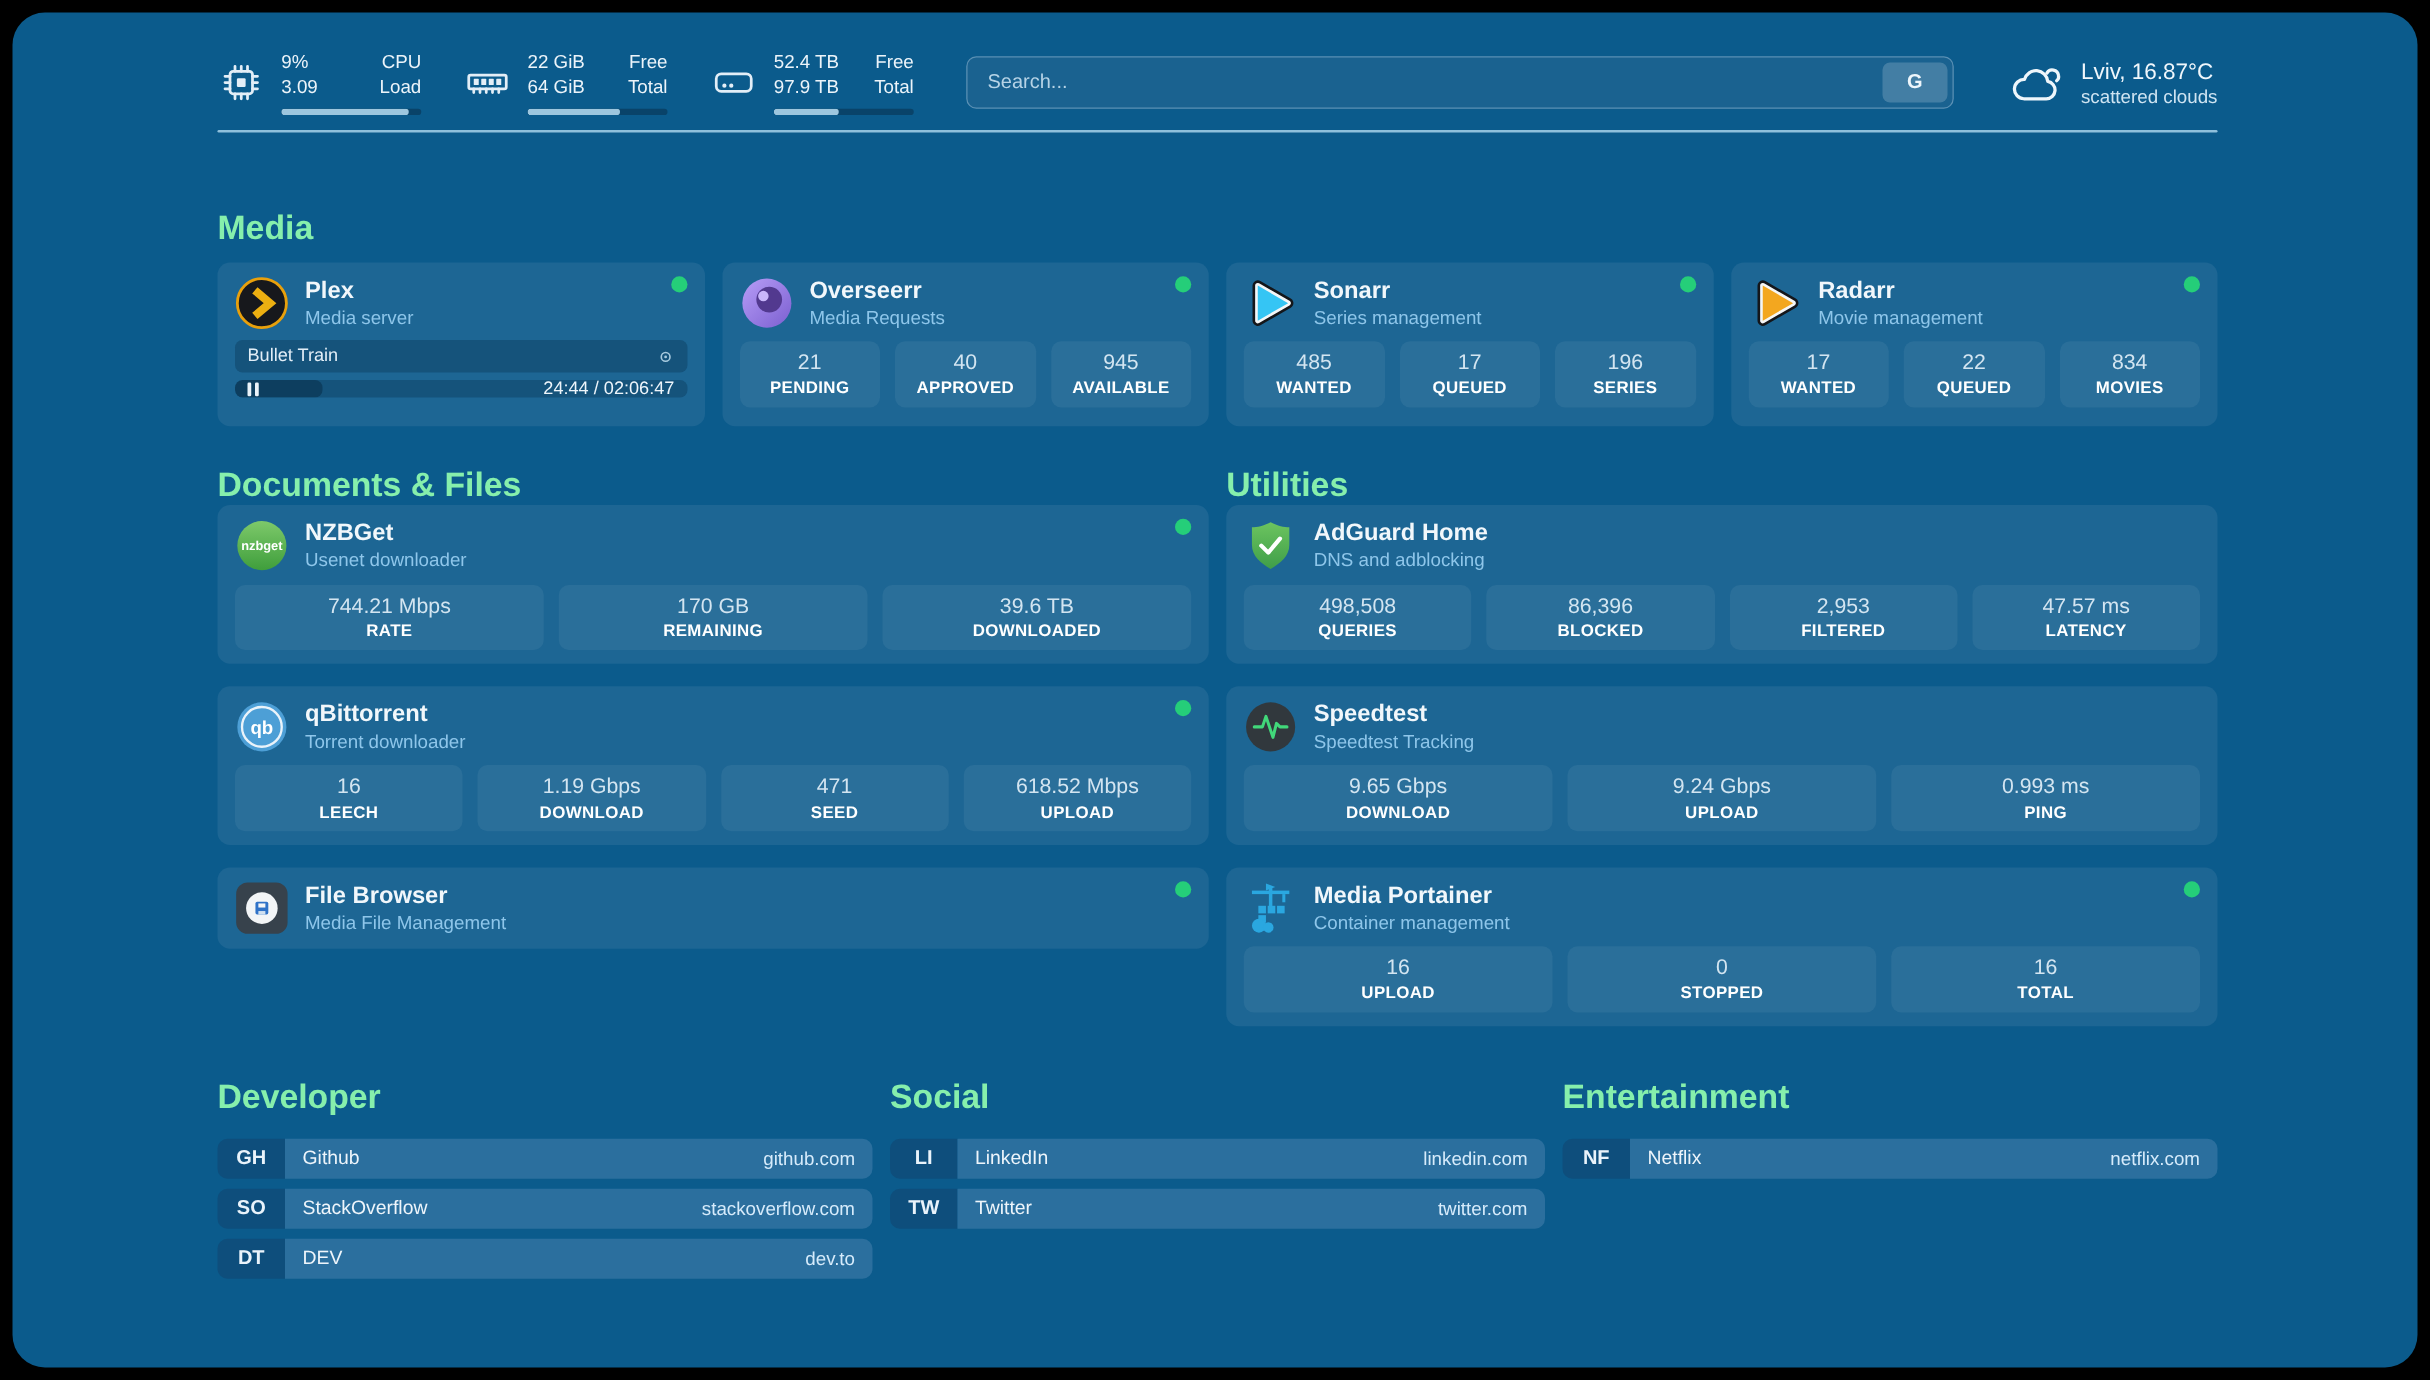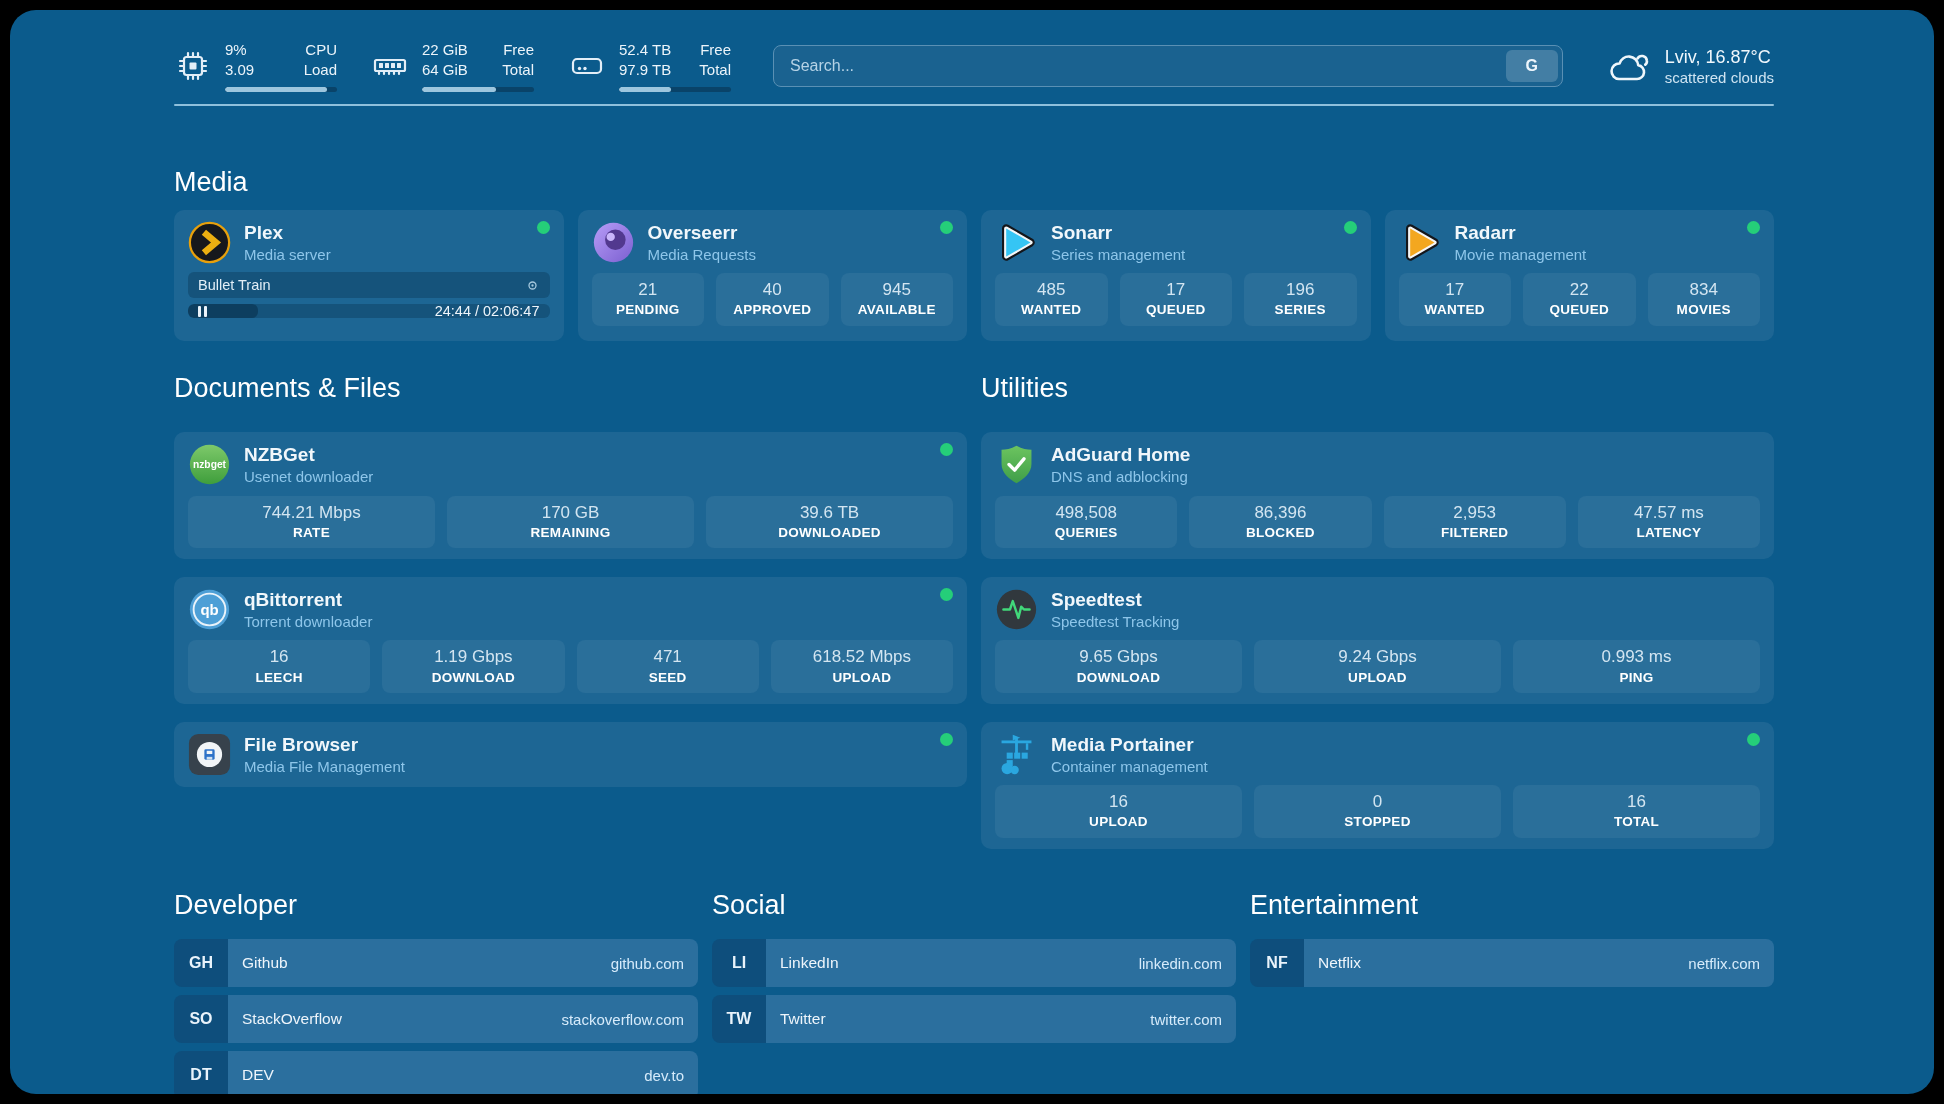--- a/index.html
+++ b/index.html
@@ -30,21 +30,21 @@
     position:absolute; right:5px; top:5px; width:52px; height:32px; background:rgba(255,255,255,.18);
     border:none; border-radius:6px; color:#eef6fc; font-size:16px; font-weight:700;
     display:flex; align-items:center; justify-content:center; font-family:"Liberation Sans", sans-serif;
   }
   .weather { display:flex; align-items:center; gap:14px; }
   .w-icon { width:46px; height:40px; }
   .w-title { font-size:18px; color:#f0f7fc; line-height:1.3; }
   .w-sub { font-size:15px; color:#cfe4f2; }
   .divider { margin-top:12px; height:2px; background:#8fc0dc; border-radius:1px; }
   
-  h2.section { font-size:27px; color:#ffffff; font-weight:400; line-height:1.2; }
+  h2.section { font-size:27px; color:#86efac; font-weight:700; line-height:1.2; }
   .media-head { margin-top:60px; margin-bottom:12px; }
   .media-grid { display:grid; grid-template-columns:repeat(4,1fr); gap:14px; }
   .media-grid .card { height:131px; }
   .card { background:#1d6694; border-radius:10px; padding:11px 14px; }
   .card-head { display:flex; align-items:flex-start; gap:13px; }
   .app-icon { width:43px; height:43px; flex:none; display:block; }
   .app-meta { display:flex; flex-direction:column; }
   .app-name { font-size:19px; font-weight:600; color:#f1f7fb; line-height:1.25; }
   .app-desc { font-size:15px; color:#8ec6ea; line-height:1.3; }
   .dot { width:13px; height:13px; border-radius:50%; background:#25ce79; margin-left:auto; flex:none; }
@@ -56,26 +56,26 @@
   .np-bar { margin-top:8px; height:26px; background:rgba(4,40,66,.30); border-radius:6px; display:flex; align-items:center; padding:0 10px; }
   .np-title { font-size:14.5px; color:#e2eef7; }
   .np-gear { margin-left:auto; width:15px; height:15px; }
   .np-prog { margin-top:6px; height:14px; background:rgba(4,40,66,.30); border-radius:6px; position:relative; display:flex; align-items:center; overflow:hidden; }
   .np-fill { position:absolute; left:0; top:0; bottom:0; background:rgba(3,32,55,.40); border-radius:6px; }
   .pause { position:relative; margin-left:10px; display:flex; gap:3px; z-index:1; }
   .pause span { width:3px; height:11px; background:#eaf3fa; border-radius:1px; }
   .np-time { margin-left:auto; padding-right:10px; font-size:14.5px; color:#eef5fb; z-index:1; }
   
   .two-col { display:grid; grid-template-columns:1fr 1fr; column-gap:14px; margin-top:31px; align-items:start; }
-  .col h2 { margin-bottom:28px; }
+  .col h2 { margin-bottom:0; }
   .col .card + .card { margin-top:18px; }
   
   .links-grid { display:grid; grid-template-columns:repeat(3,1fr); column-gap:14px; margin-top:40px; align-items:start; }
   .link-col h2 { margin-bottom:18px; }
-  .link-row { display:flex; height:48px; cursor:pointer; }
+  .link-row { display:flex; height:32px; cursor:pointer; }
   .link-row + .link-row { margin-top:8px; }
   .badge { width:54px; flex:none; background:#0e4e7c; border-radius:8px 0 0 8px; display:flex; align-items:center; justify-content:center; font-size:16px; font-weight:700; color:#e9f3fb; }
   .bar { flex:1; background:#2b6f9e; border-radius:0 8px 8px 0; display:flex; align-items:center; padding:0 14px; }
   .l-name { font-size:15.5px; color:#eef5fb; }
   .l-url { margin-left:auto; font-size:15px; color:#d6ebfb; }
 </style>
 </head>
 <body>
 
 <div class="page">

